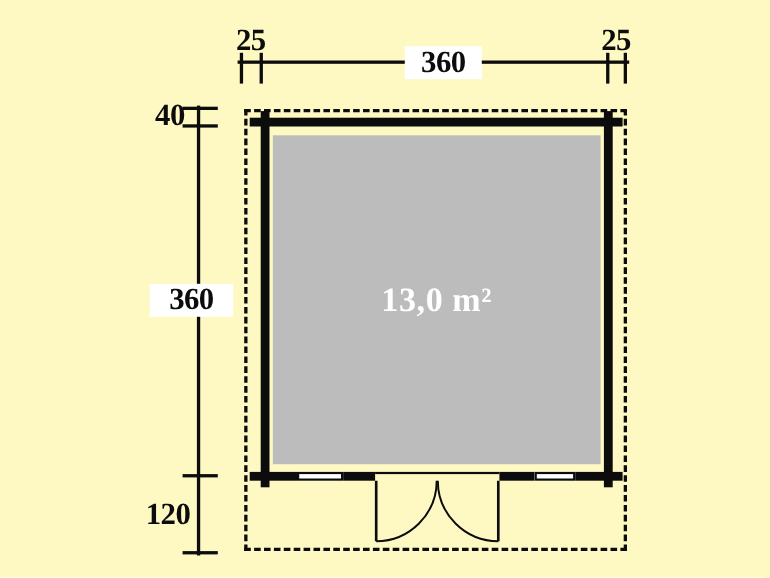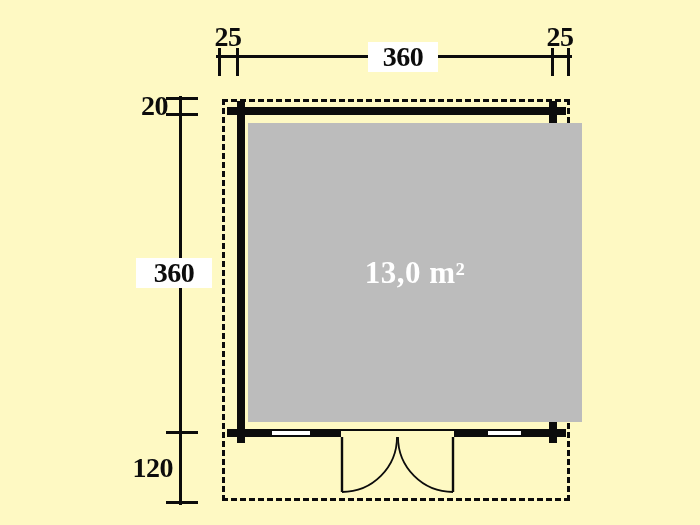--- a/index.html
+++ b/index.html
@@ -24,21 +24,21 @@
   .wall-top   {left:227px;top:107px;width:339px;height:8px;}
   .wall-left  {left:237px;top:101px;width:8px;height:342px;}
   .wall-right {left:549px;top:101px;width:8px;height:342px;}
   .bwseg{top:429px;height:8px;}
   .window{
     top:429px;height:8px;background:#fff;border:2px solid #0c0c0c;box-sizing:border-box;
   }
   .door-lintel{left:341px;top:429px;width:113px;height:2px;}
   
   .floor{
-    left:248px;top:123px;width:334px;height:299px;background:#bcbcbc;
+    left:248px;top:123px;width:298px;height:299px;background:#bcbcbc;
     display:flex;align-items:center;justify-content:center;
   }
   .area-text{
     color:#fff;font-weight:bold;font-size:31px;letter-spacing:0.5px;
   }
   
   .hline{height:3px;}
   .vline{width:3px;}
   .tick-v{width:3px;height:28px;top:48px;}   
   .tick-h{height:3px;width:32px;left:166px;} 
@@ -55,21 +55,21 @@
   <div class="abs black tick-v" style="left:567px;"></div>
   <div class="abs dim-label" style="left:202px;top:22px;width:52px;">25</div>
   <div class="abs dim-label on-line" style="left:368px;top:42px;width:70px;box-sizing:border-box;">360</div>
   <div class="abs dim-label" style="left:534px;top:22px;width:52px;">25</div>
 
   <div class="abs black vline" style="left:179px;top:96px;height:409px;"></div>
   <div class="abs black tick-h" style="top:97px;"></div>
   <div class="abs black tick-h" style="top:113px;"></div>
   <div class="abs black tick-h" style="top:431px;"></div>
   <div class="abs black tick-h" style="top:501px;"></div>
-  <div class="abs dim-label right-align" style="left:116px;top:91px;width:52px;">20</div>
+  <div class="abs dim-label right-align" style="left:116px;top:91px;width:52px;">40</div>
   <div class="abs dim-label on-line" style="left:136px;top:258px;width:76px;box-sizing:border-box;">360</div>
   <div class="abs dim-label right-align" style="left:108px;top:453px;width:65px;">120</div>
 
   <div class="abs roof"></div>
 
   <div class="abs black wall-top"></div>
   <div class="abs black wall-left"></div>
   <div class="abs black wall-right"></div>
 
   <div class="abs black bwseg" style="left:227px;width:43px;"></div>

